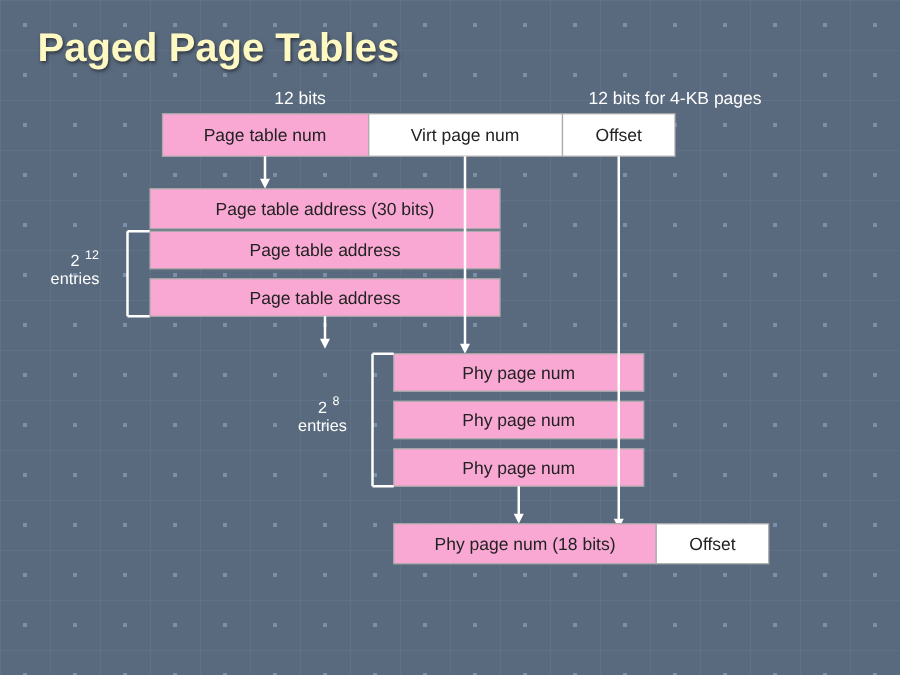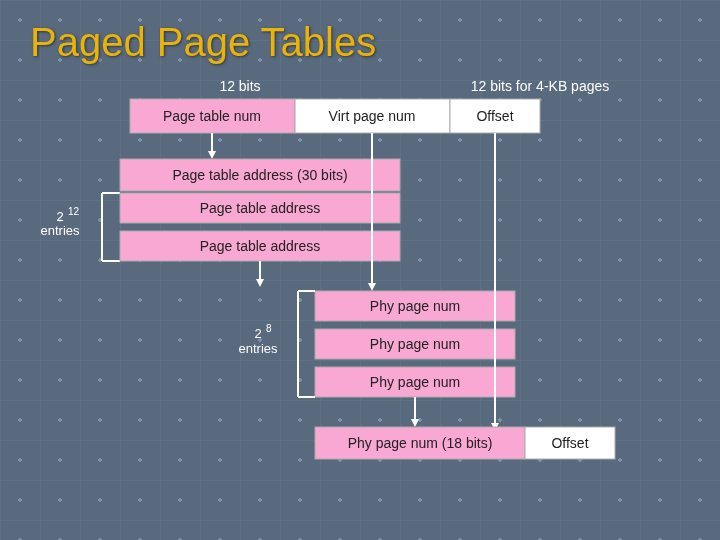--- a/index.html
+++ b/index.html
@@ -34,23 +34,23 @@
       background-position: 0 0;
     }
 
     .content {
       position: relative;
       z-index: 1;
       padding: 20px 30px;
     }
 
     .title {
-      color: #eab308;
-      font-size: 40px;
-      font-weight: normal;
+      color: #fef9c3;
+      font-size: 32px;
+      font-weight: bold;
       margin-bottom: 8px;
       text-shadow: 1px 1px 3px rgba(0,0,0,0.5);
     }
   </style>
 </head>
 <body>
 
 <div class="bg"></div>
 
 <div class="content">

